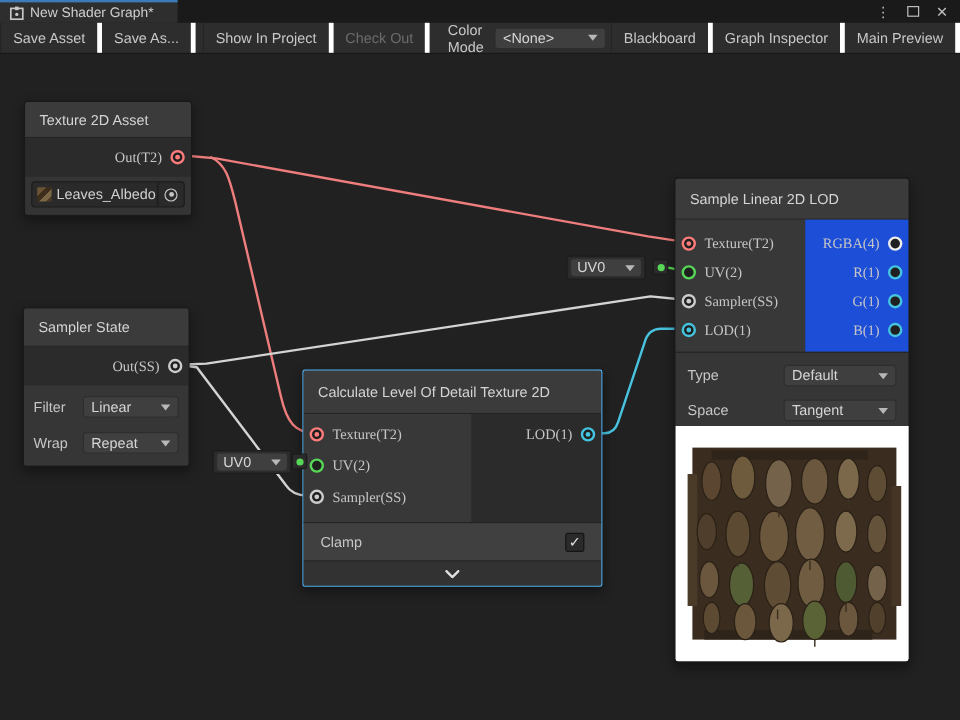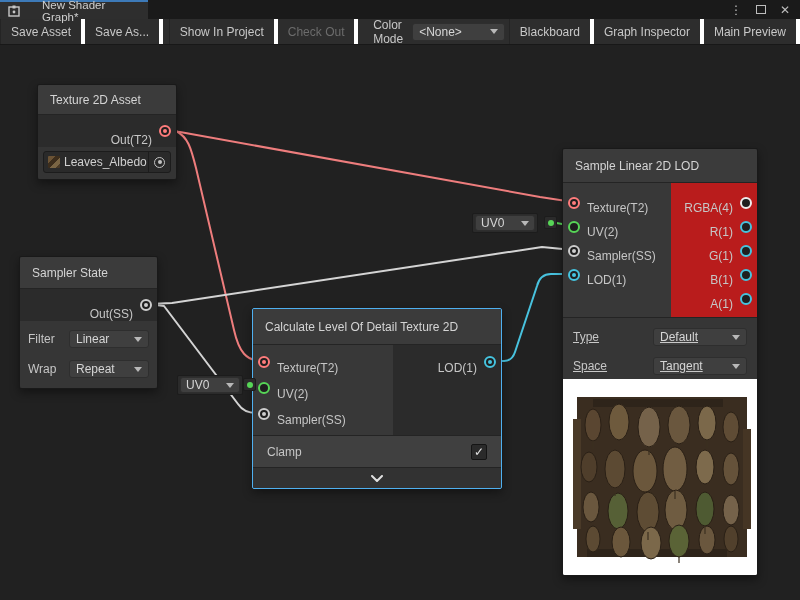--- a/index.html
+++ b/index.html
@@ -2,21 +2,21 @@
 <html><head>
 <meta charset="utf-8">
 <style>
   * { margin:0; padding:0; box-sizing:border-box; }
   html,body { width:800px; height:600px; overflow:hidden; background:#212121;
     font-family:"Liberation Sans", sans-serif; color:#C9C9C9; font-size:12px; }
 
   
   .tabbar { height:19px; background:#1A1A1A; display:flex; align-items:stretch; }
   .tab { width:148px; background:#2E2E2E; border-top:2px solid #3D7AB8;
-    display:flex; align-items:center; gap:22px; padding:0 8px; color:#CFCFCF; font-size:11.5px; }
+    display:flex; align-items:center; gap:5px; padding:0 8px; color:#CFCFCF; font-size:11.5px; }
   .tab-icon { width:12px; height:12px; flex:0 0 auto; }
   .win-controls { margin-left:auto; display:flex; align-items:center; gap:14px;
     padding-right:10px; color:#BDBDBD; font-size:12px; }
   .maxbox { width:10px; height:9px; border:1.5px solid #BDBDBD; display:inline-block; }
 
   
   .toolbar { height:26px; background:#2D2D2D; border-bottom:1px solid #181818;
     display:flex; align-items:center; color:#C8C8C8; }
   .tbtn { height:100%; display:flex; align-items:center; padding:0 10px;
     border-right:4px solid #ffffff; white-space:nowrap; }
@@ -33,32 +33,32 @@
 
   
   #wires { position:absolute; left:0; top:0; pointer-events:none; z-index:1; }
 
   
   .node { position:absolute; background:#2B2B2B; border:1px solid #191919; border-radius:2px;
     box-shadow:0 4px 10px rgba(0,0,0,.4); z-index:2; }
   .node.selected { border:1px solid #4FB0F0; }
   .nhead { background:#3B3B3B; border-bottom:1px solid #242424; display:flex; align-items:center;
     padding:0 12px; color:#D4D4D4; border-radius:2px 2px 0 0; }
-  .prow { position:relative; display:flex; align-items:flex-end; }
+  .prow { position:relative; display:flex; align-items:center;font-family:Liberation Serif, serif; }
   .prow.in  { padding-left:24px; }
   .prow.out { padding-right:24px; justify-content:flex-end; }
   .port { position:absolute; top:50%; transform:translateY(-50%); width:12px; height:12px;
     border-radius:50%; border:2px solid var(--c); background:#1F1F1F; }
   .prow.in  .port { left:5px; }
   .prow.out .port { right:5px; }
   .port.connected::after { content:""; position:absolute; inset:2px; border-radius:50%; background:var(--c); }
   .plabel { color:#C6C6C6; }
 
   
-  #node-texture-asset { left:37px; top:84px; width:140px; }
+  #node-texture-asset { left:20px; top:84px; width:140px; }
   #node-texture-asset .nhead { height:30px; }
   #node-texture-asset .prow { height:32px; background:#2B2B2B; }
   .fieldrow { background:#343434; padding:4px 5px 6px; border-radius:0 0 2px 2px; }
   .objfield { display:flex; align-items:center; height:22px; background:#2A2A2A;
     border:1px solid #1C1C1C; border-radius:3px; overflow:hidden; }
   .thumb { width:12px; height:12px; margin:0 4px 0 4px; border-radius:1px;
     background:linear-gradient(135deg,#6b5335 0 30%,#3c2d1c 30% 55%,#7a6544 55% 80%,#4a3a26 80%); }
   .objname { flex:1; color:#D0D0D0; white-space:nowrap; overflow:hidden; }
   .picker { width:22px; height:100%; border-left:1px solid #1C1C1C; display:flex;
     align-items:center; justify-content:center; }
@@ -90,24 +90,24 @@
     color:#E2E2E2; font-size:12px; }
   .checkbox.checked::after { content:"✓"; }
   .chevrow { background:#323232; height:21px; display:flex; align-items:center;
     justify-content:center; border-top:1px solid #242424; border-radius:0 0 2px 2px; }
 
   
   #node-sample { left:562px; top:148px; width:196px; }
   #node-sample .nhead { height:34px; }
   .samp-ports { display:flex; }
   .samp-in { width:108px; background:#383838; padding:8px 0 6px; }
-  .samp-out { flex:1; background:#b91c1c; padding:8px 0 6px; }
+  .samp-out { flex:1; background:#1d4ed8; padding:8px 0 6px; }
   #node-sample .prow { height:24px; }
   .sampctl { background:#363636; border-top:1px solid #242424; padding:8px 10px; height:62px; }
-  .sampctl .ctlrow { height:22px; margin-bottom:7px;text-decoration:underline; }
+  .sampctl .ctlrow { height:22px; margin-bottom:7px; }
   .sampctl .clabel { flex:1; }
   .sampctl .udd { width:86px; }
   .preview { width:100%; height:196px; background:#FFFFFF; border-radius:0 0 2px 2px; overflow:hidden; }
 
   
   .uvpanel { position:absolute; z-index:3; height:20px; background:#2B2B2B;
     border:1px solid #1C1C1C; border-radius:2px; display:flex; align-items:center; padding:2px; }
   .uvpanel .udd { height:16px; width:60px; padding:0 5px; }
   .uvchip { position:absolute; z-index:3; width:13px; height:13px; background:#2B2B2B;
     border:1px solid #1C1C1C; border-radius:2px; display:flex; align-items:center; justify-content:center; }
@@ -269,24 +269,20 @@
       <div class="prow out">
           <span class="plabel">R(1)</span>
           <span class="port" style="--c:#45C4DF"></span>
         </div>
       <div class="prow out">
           <span class="plabel">G(1)</span>
           <span class="port" style="--c:#45C4DF"></span>
         </div>
       <div class="prow out">
           <span class="plabel">B(1)</span>
-          <span class="port" style="--c:#45C4DF"></span>
-        </div>
-      <div class="prow out">
-          <span class="plabel">A(1)</span>
           <span class="port" style="--c:#45C4DF"></span>
         </div>
     </div>
   </div>
   <div class="sampctl">
     <div class="ctlrow">
       <span class="clabel">Type</span>
       <span class="udd">
         <span class="ddtxt">Default</span>
         <span class="arrow"></span>

